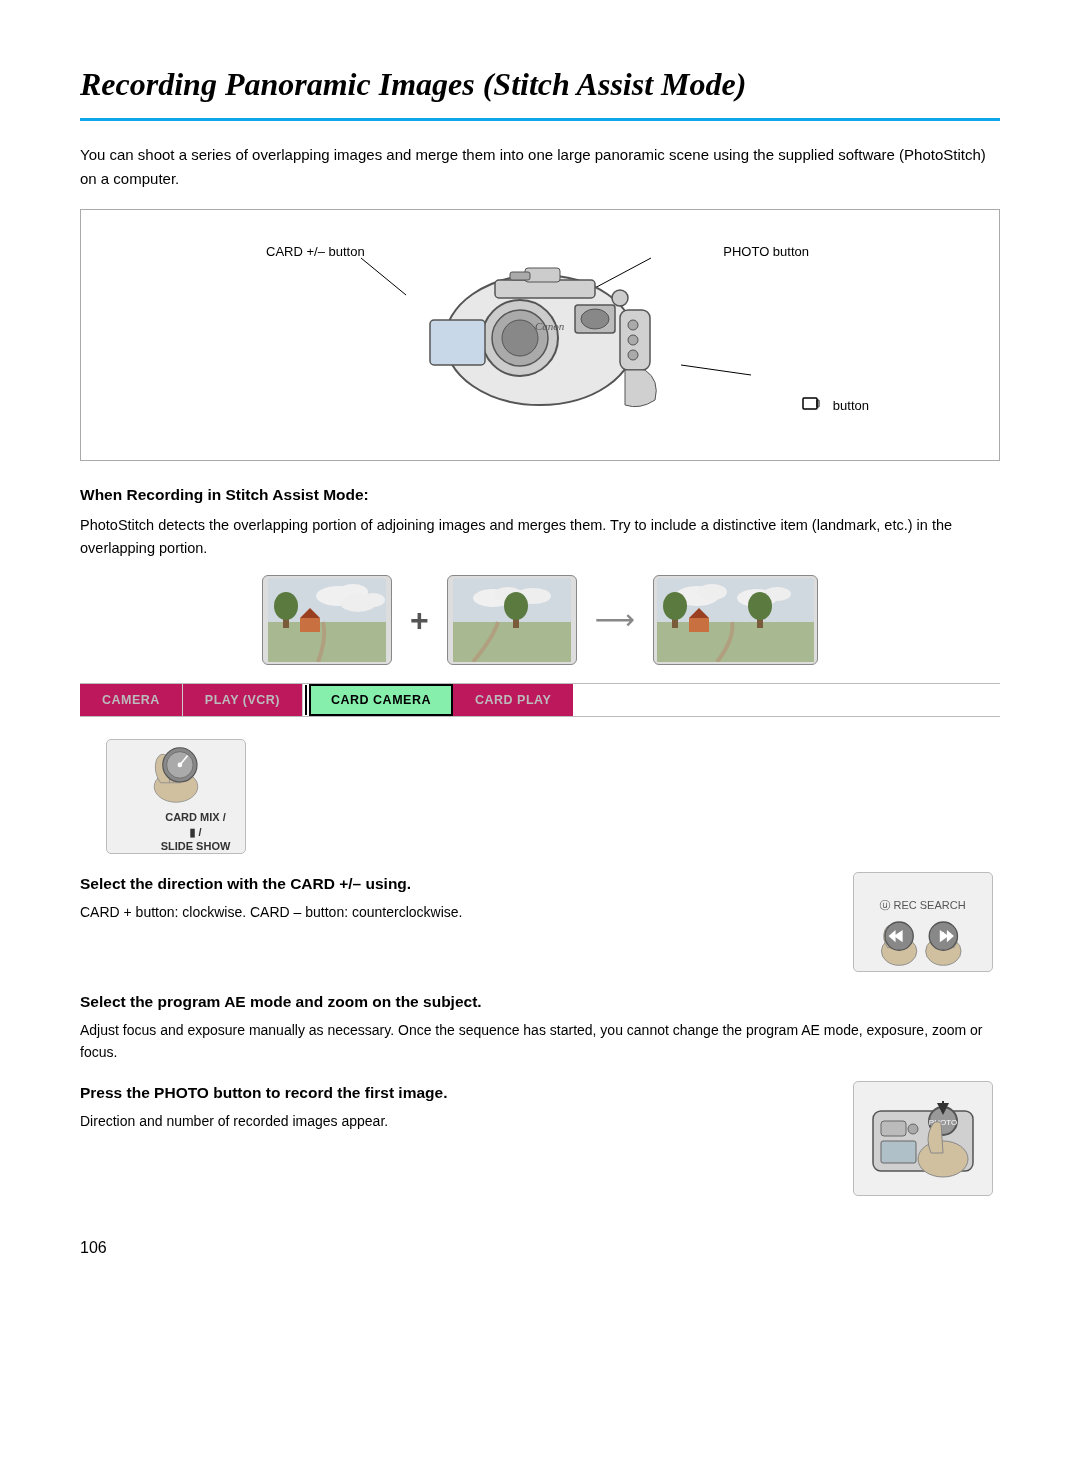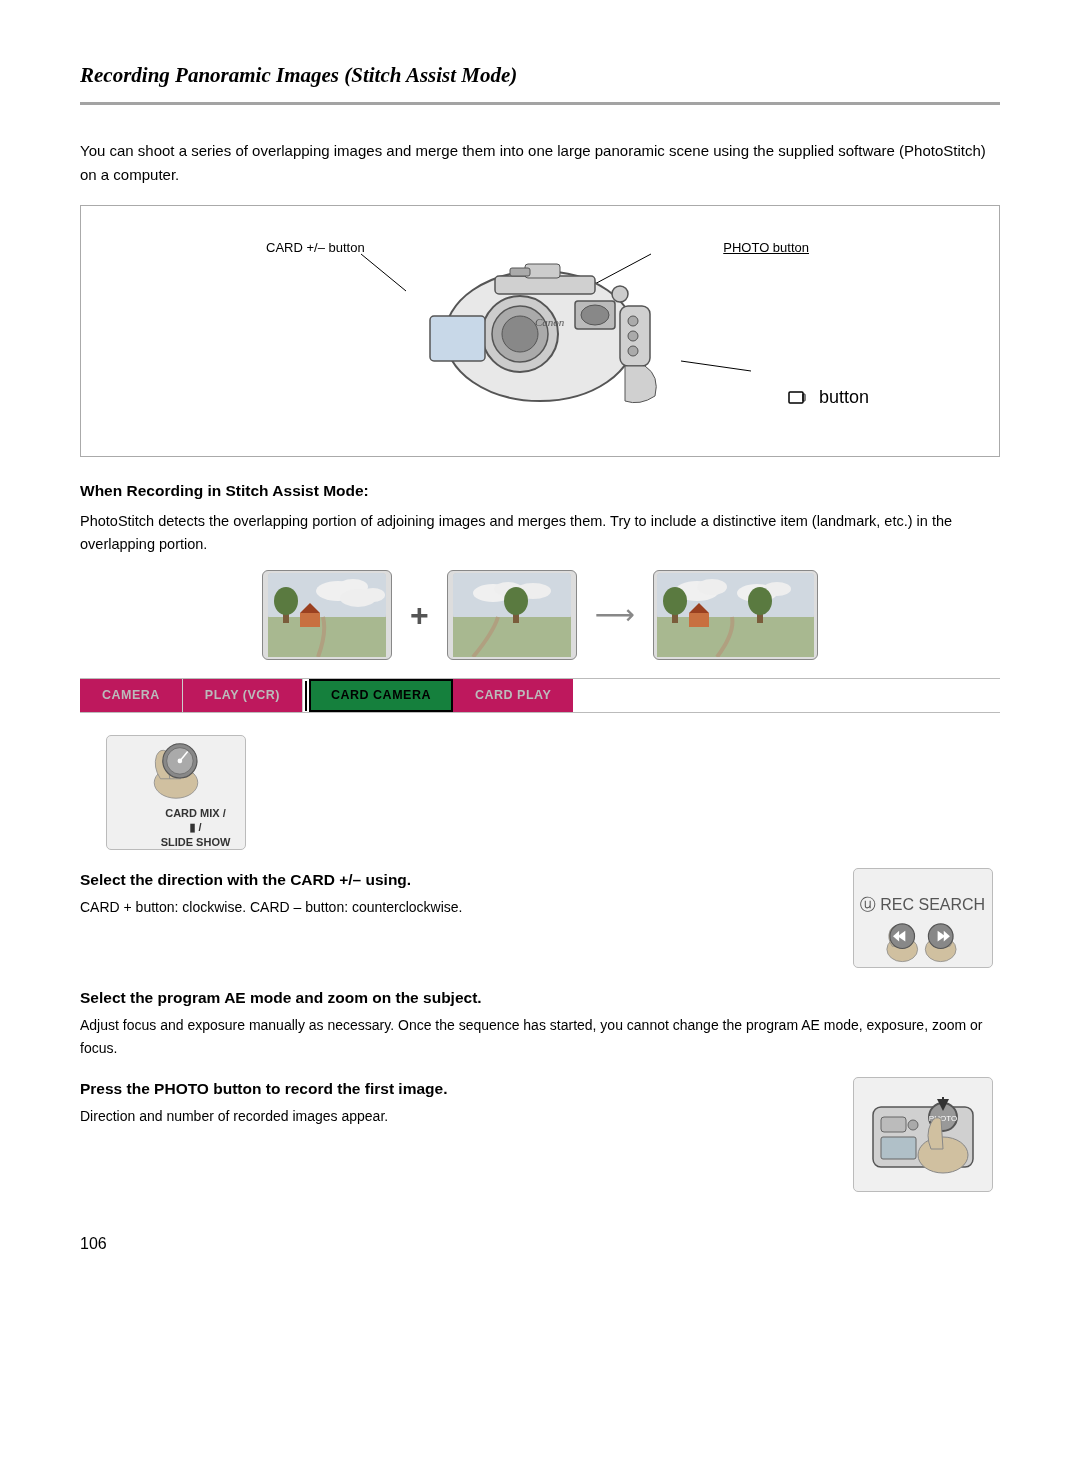--- a/index.html
+++ b/index.html
@@ -10,24 +10,24 @@
       width: 1080px;
       min-height: 1461px;
       padding: 60px 80px 60px 80px;
       font-size: 15px;
       line-height: 1.5;
     }
     h1 {
       font-family: Georgia, 'Times New Roman', serif;
       font-style: italic;
       font-weight: bold;
-      font-size: 21px;
-      border-bottom: 3px solid #a3a3a3;
+      font-size: 32px;
+      border-bottom: 3px solid #0ea5e9;
       padding-bottom: 10px;
-      margin-bottom: 34px;
+      margin-bottom: 22px;
     }
     .intro-text {
       font-size: 15px;
       margin-bottom: 18px;
       line-height: 1.6;
     }
     
     .camera-diagram-box {
       border: 1.5px solid #aaa;
       padding: 20px 30px 20px 30px;
@@ -95,21 +95,21 @@
       color: #bbb;
       letter-spacing: 0.5px;
       border-right: 1px solid #ccc;
       text-transform: uppercase;
       background: #be185d;
     }
     .mode-tab:last-child { border-right: none; }
     .mode-tab.active {
       color: #000;
       border: 2px solid #000;
-      background: #15803d;
+      background: #86efac;
       padding: 5px 20px;
     }
     .mode-tab-separator {
       width: 2px;
       height: 30px;
       background: #000;
       margin: 0 2px;
     }
     
     .step-block {
@@ -180,21 +180,21 @@
     .card-mix-label {
       font-size: 11px;
       font-weight: bold;
       color: #333;
       text-align: center;
       line-height: 1.3;
       margin-top: 4px;
       margin-left: 40px;
     }
     .rec-search-label {
-      font-size: 16px;
+      font-size: 11px;
       color: #555;
       text-align: center;
       margin-top: 24px;
     }
   </style>
 </head>
 <body>
 
 <h1>Recording Panoramic Images (Stitch Assist Mode)</h1>
 
@@ -207,23 +207,23 @@
 
     <svg style="position:absolute;top:0;left:0;width:100%;height:100%;pointer-events:none;">
 
       <line x1="250" y1="28" x2="295" y2="65" stroke="#000" stroke-width="1"></line>
 
       <line x1="540" y1="28" x2="480" y2="60" stroke="#000" stroke-width="1"></line>
 
       <line x1="640" y1="145" x2="570" y2="135" stroke="#000" stroke-width="1"></line>
     </svg>
 
-    <div style="position:absolute;top:12px;right:160px;font-size:13px;text-decoration:underline;">PHOTO button</div>
-
-    <div style="position:absolute;bottom:25px;right:100px;font-size:18px;display:flex;align-items:center;gap:13px;">
+    <div style="position:absolute;top:12px;right:160px;font-size:13px;">PHOTO button</div>
+
+    <div style="position:absolute;bottom:25px;right:100px;font-size:13px;display:flex;gap:13px;">
 
       <svg width="18" height="15" viewBox="0 0 18 15">
         <rect x="1" y="2" width="14" height="11" fill="none" stroke="#000" stroke-width="1.5" rx="1"></rect>
         <rect x="15" y="4" width="2" height="7" fill="none" stroke="#000" stroke-width="1" rx="0.5"></rect>
       </svg>
       <span>button</span>
     </div>
 
     <div style="position:absolute;left:50%;top:20px;transform:translateX(-50%);">
       <svg width="320" height="175" viewBox="0 0 320 175">

